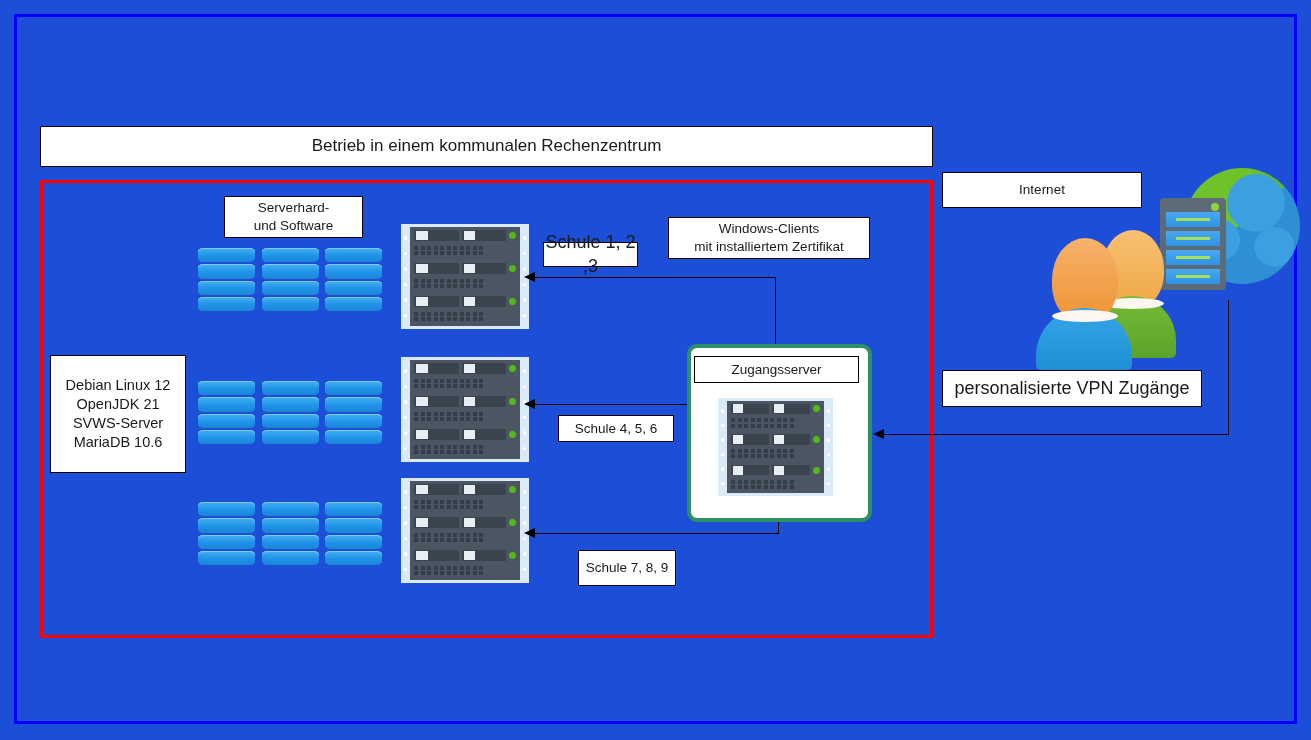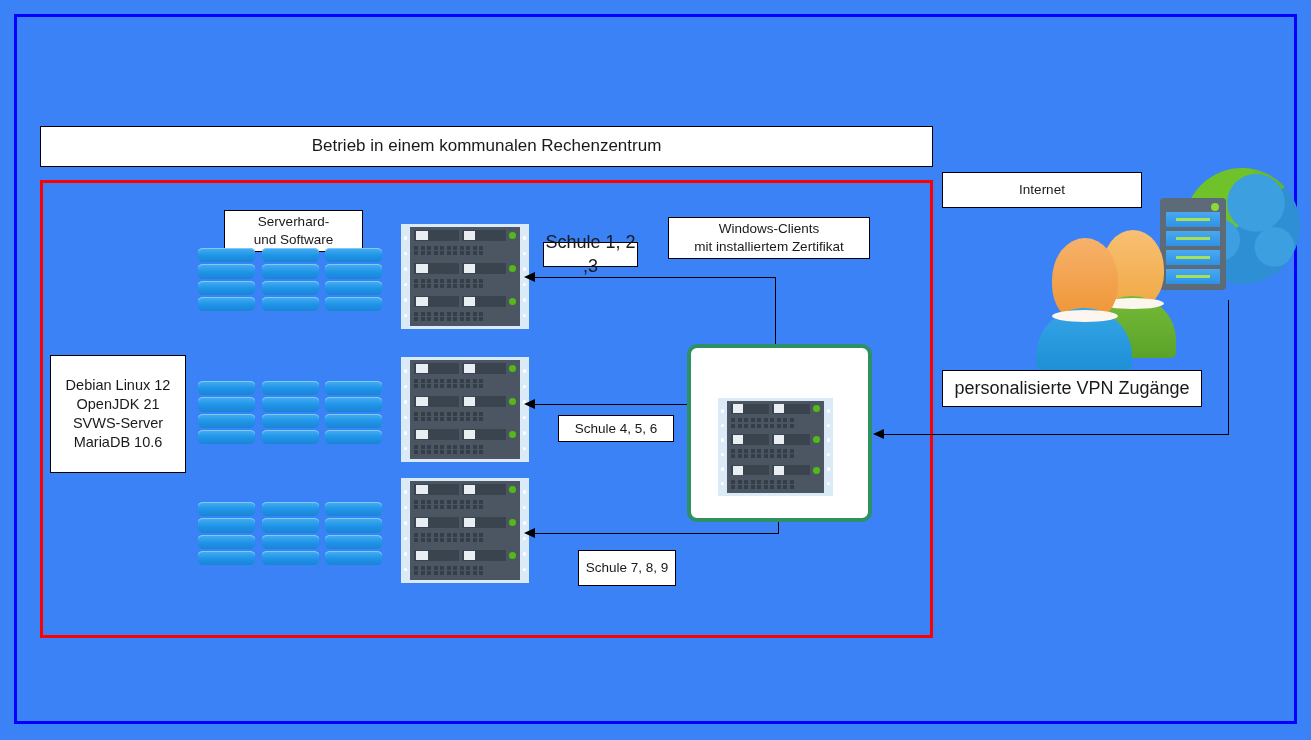--- a/index.html
+++ b/index.html
@@ -7,21 +7,21 @@
     padding: 0;
     background: #ffffff;
   }
   body {
     font-family: "Liberation Sans", sans-serif;
   }
   #canvas {
     position: relative;
     width: 1311px;
     height: 740px;
-    background: #3b82f6;
+    background: #1d4ed8;
     overflow: hidden;
   }
   .abs { position: absolute; }
 
   
   .outer-frame {
     left: 14px; top: 14px;
     width: 1283px; height: 710px;
     border: 3px solid #0000ff;
     box-sizing: border-box;
@@ -49,21 +49,21 @@
     display: flex;
     align-items: center;
     justify-content: center;
     text-align: center;
     color: #1a1a1a;
     line-height: 1.32;
     white-space: pre-line;
   }
 
   .title-box  { left: 40px;  top: 126px; width: 893px; height: 41px;  font-size: 17px; }
-  .srvhw-box  { left: 224px; top: 196px; width: 139px; height: 42px;  font-size: 13.5px; margin-top: 14px; }
+  .srvhw-box  { left: 224px; top: 196px; width: 139px; height: 42px;  font-size: 13.5px; }
   .stack-box  { left: 50px;  top: 355px; width: 136px; height: 118px; font-size: 14.5px; }
   .schule1    { left: 543px; top: 242px; width: 95px;  height: 25px;  font-size: 18px; }
   .schule2    { left: 558px; top: 415px; width: 116px;  height: 27px;  font-size: 13.5px; }
   .schule3    { left: 578px; top: 550px; width: 98px;  height: 36px;  font-size: 13.5px; }
   .rest-box   { left: 538px; top: 298px; width: 140px; height: 72px;  font-size: 13.5px; }
   .win-box    { left: 668px; top: 217px; width: 202px; height: 42px;  font-size: 13.5px; }
   .internet   { left: 942px; top: 172px; width: 200px; height: 36px;  font-size: 13.5px; }
   .vpn-box    { left: 942px; top: 370px; width: 260px; height: 37px;  font-size: 18px; }
   .zug-label  { left: 694px; top: 356px; width: 165px; height: 27px;  font-size: 13.5px; }
 
@@ -683,20 +683,21 @@
   <div class="abs arrow-left" style="left:873px;top:429px;"></div>
 
   <div class="abs lbox schule1">Schule 1, 2 ,3</div>
   <div class="abs lbox schule2">Schule 4, 5, 6</div>
   <div class="abs lbox schule3">Schule 7, 8, 9</div>
 
   <div class="abs lbox win-box">Windows-Clients
 mit installiertem Zertifikat</div>
 
   <div class="abs zugang-frame"></div>
+  <div class="abs lbox zug-label">Zugangsserver</div>
 
   <div class="abs rack" style="left:718px;top:398px;width:115px;height:98px;">
     <div class="rack-rails" style="left:0;">
         <i></i>
         <i></i>
         <i></i>
         <i></i>
         <i></i>
         <i></i>
       </div>

